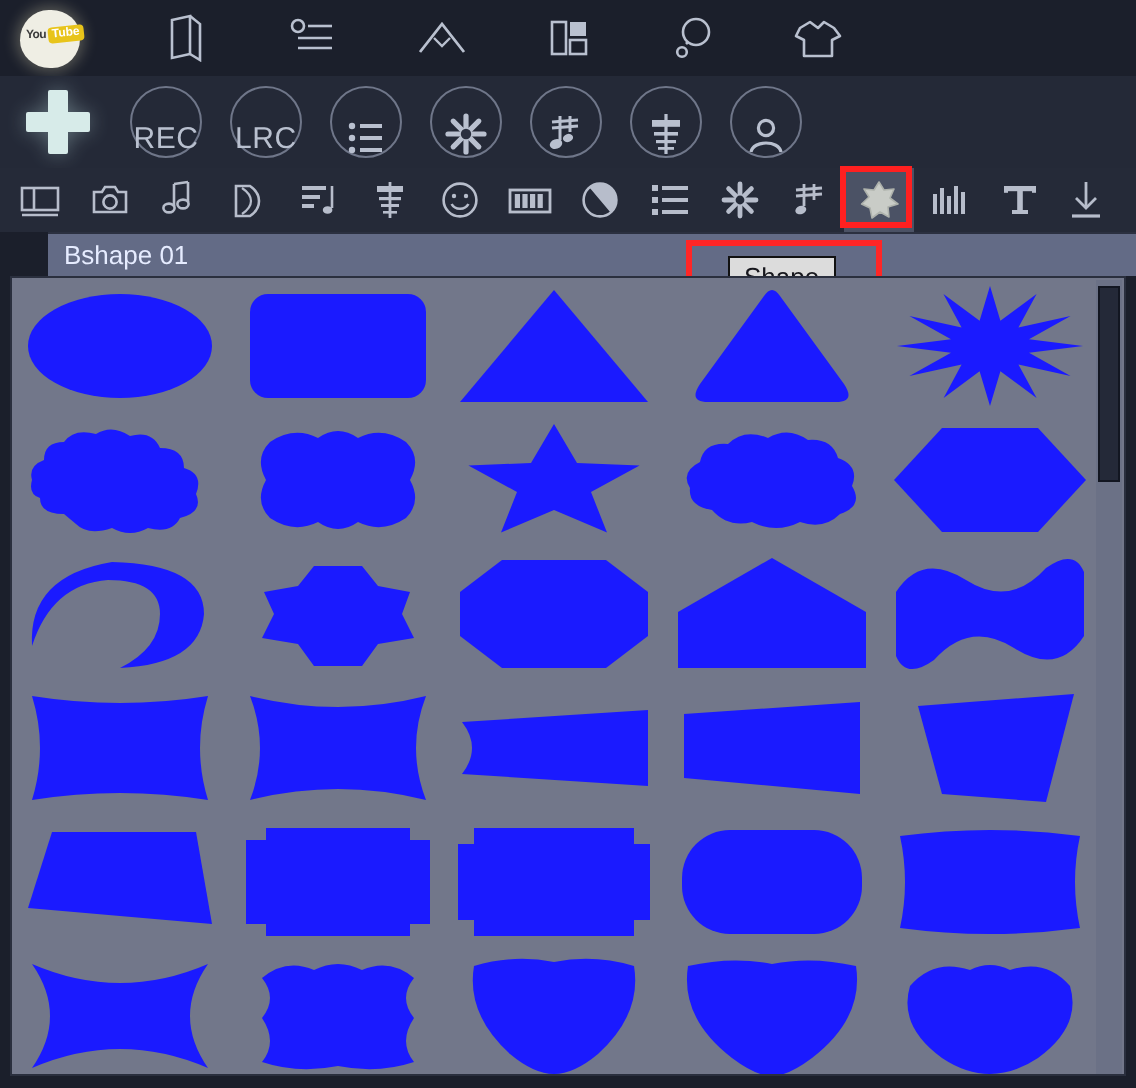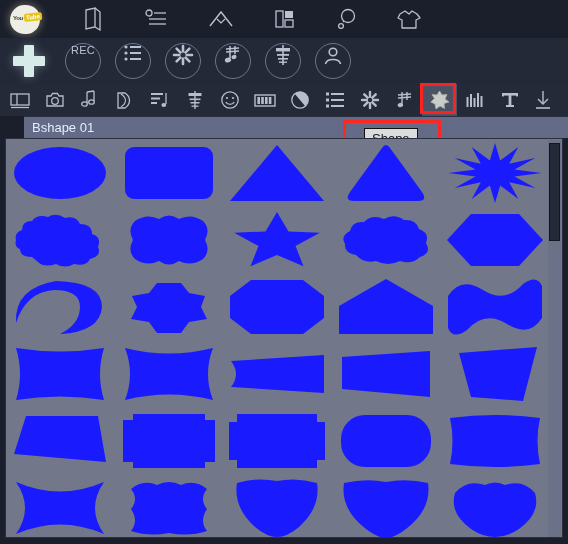--- a/index.html
+++ b/index.html
@@ -56,22 +56,22 @@
     content: ""; position: absolute; background: #d7ebe9; border-radius: 1px;
   }
   .plus-glyph:before { left: 12px; top: 1px; width: 10px; height: 32px; }
   .plus-glyph:after  { top: 12px; left: 1px; height: 10px; width: 32px; }
   .circ {
     width: 50px; height: 46px; display: flex; align-items: center; justify-content: center;
   }
   .circ-in {
     width: 36px; height: 36px; border-radius: 50%;
     border: 1.6px solid #6f7689; color: #b9c0cf;
-    display: flex; align-items: flex-start; justify-content: center;
-    font-size: 11px; letter-spacing: .3px;
+    display: flex; align-items: flex-end; justify-content: center;
+    font-size: 15px; letter-spacing: .3px;
   }
 
   
   .toolstrip {
     position: absolute; left: 0; top: 84px; width: 568px; height: 32px;
     background: #252a38;
     display: flex; align-items: center;
   }
   .tool {
     width: 35px; height: 32px; display: flex; align-items: center; justify-content: center;
@@ -184,20 +184,25 @@
   </div>
 
   <div class="circlebar">
     <div class="plus-btn">
       <div class="plus-glyph"></div>
     </div>
 
     <div class="circ">
       <div class="circ-in">
           <span>REC</span>
+        </div>
+    </div>
+    <div class="circ">
+      <div class="circ-in">
+          <span>LRC</span>
         </div>
     </div>
     <div class="circ">
       <div class="circ-in">
         <svg width="20" height="18" viewBox="0 0 20 18">
           <circle cx="3" cy="3" r="1.6" fill="#b9c0cf"></circle>
             <rect x="7" y="2" width="11" height="2" fill="#b9c0cf"></rect>
           <circle cx="3" cy="9" r="1.6" fill="#b9c0cf"></circle>
             <rect x="7" y="8" width="11" height="2" fill="#b9c0cf"></rect>
           <circle cx="3" cy="15" r="1.6" fill="#b9c0cf"></circle>

